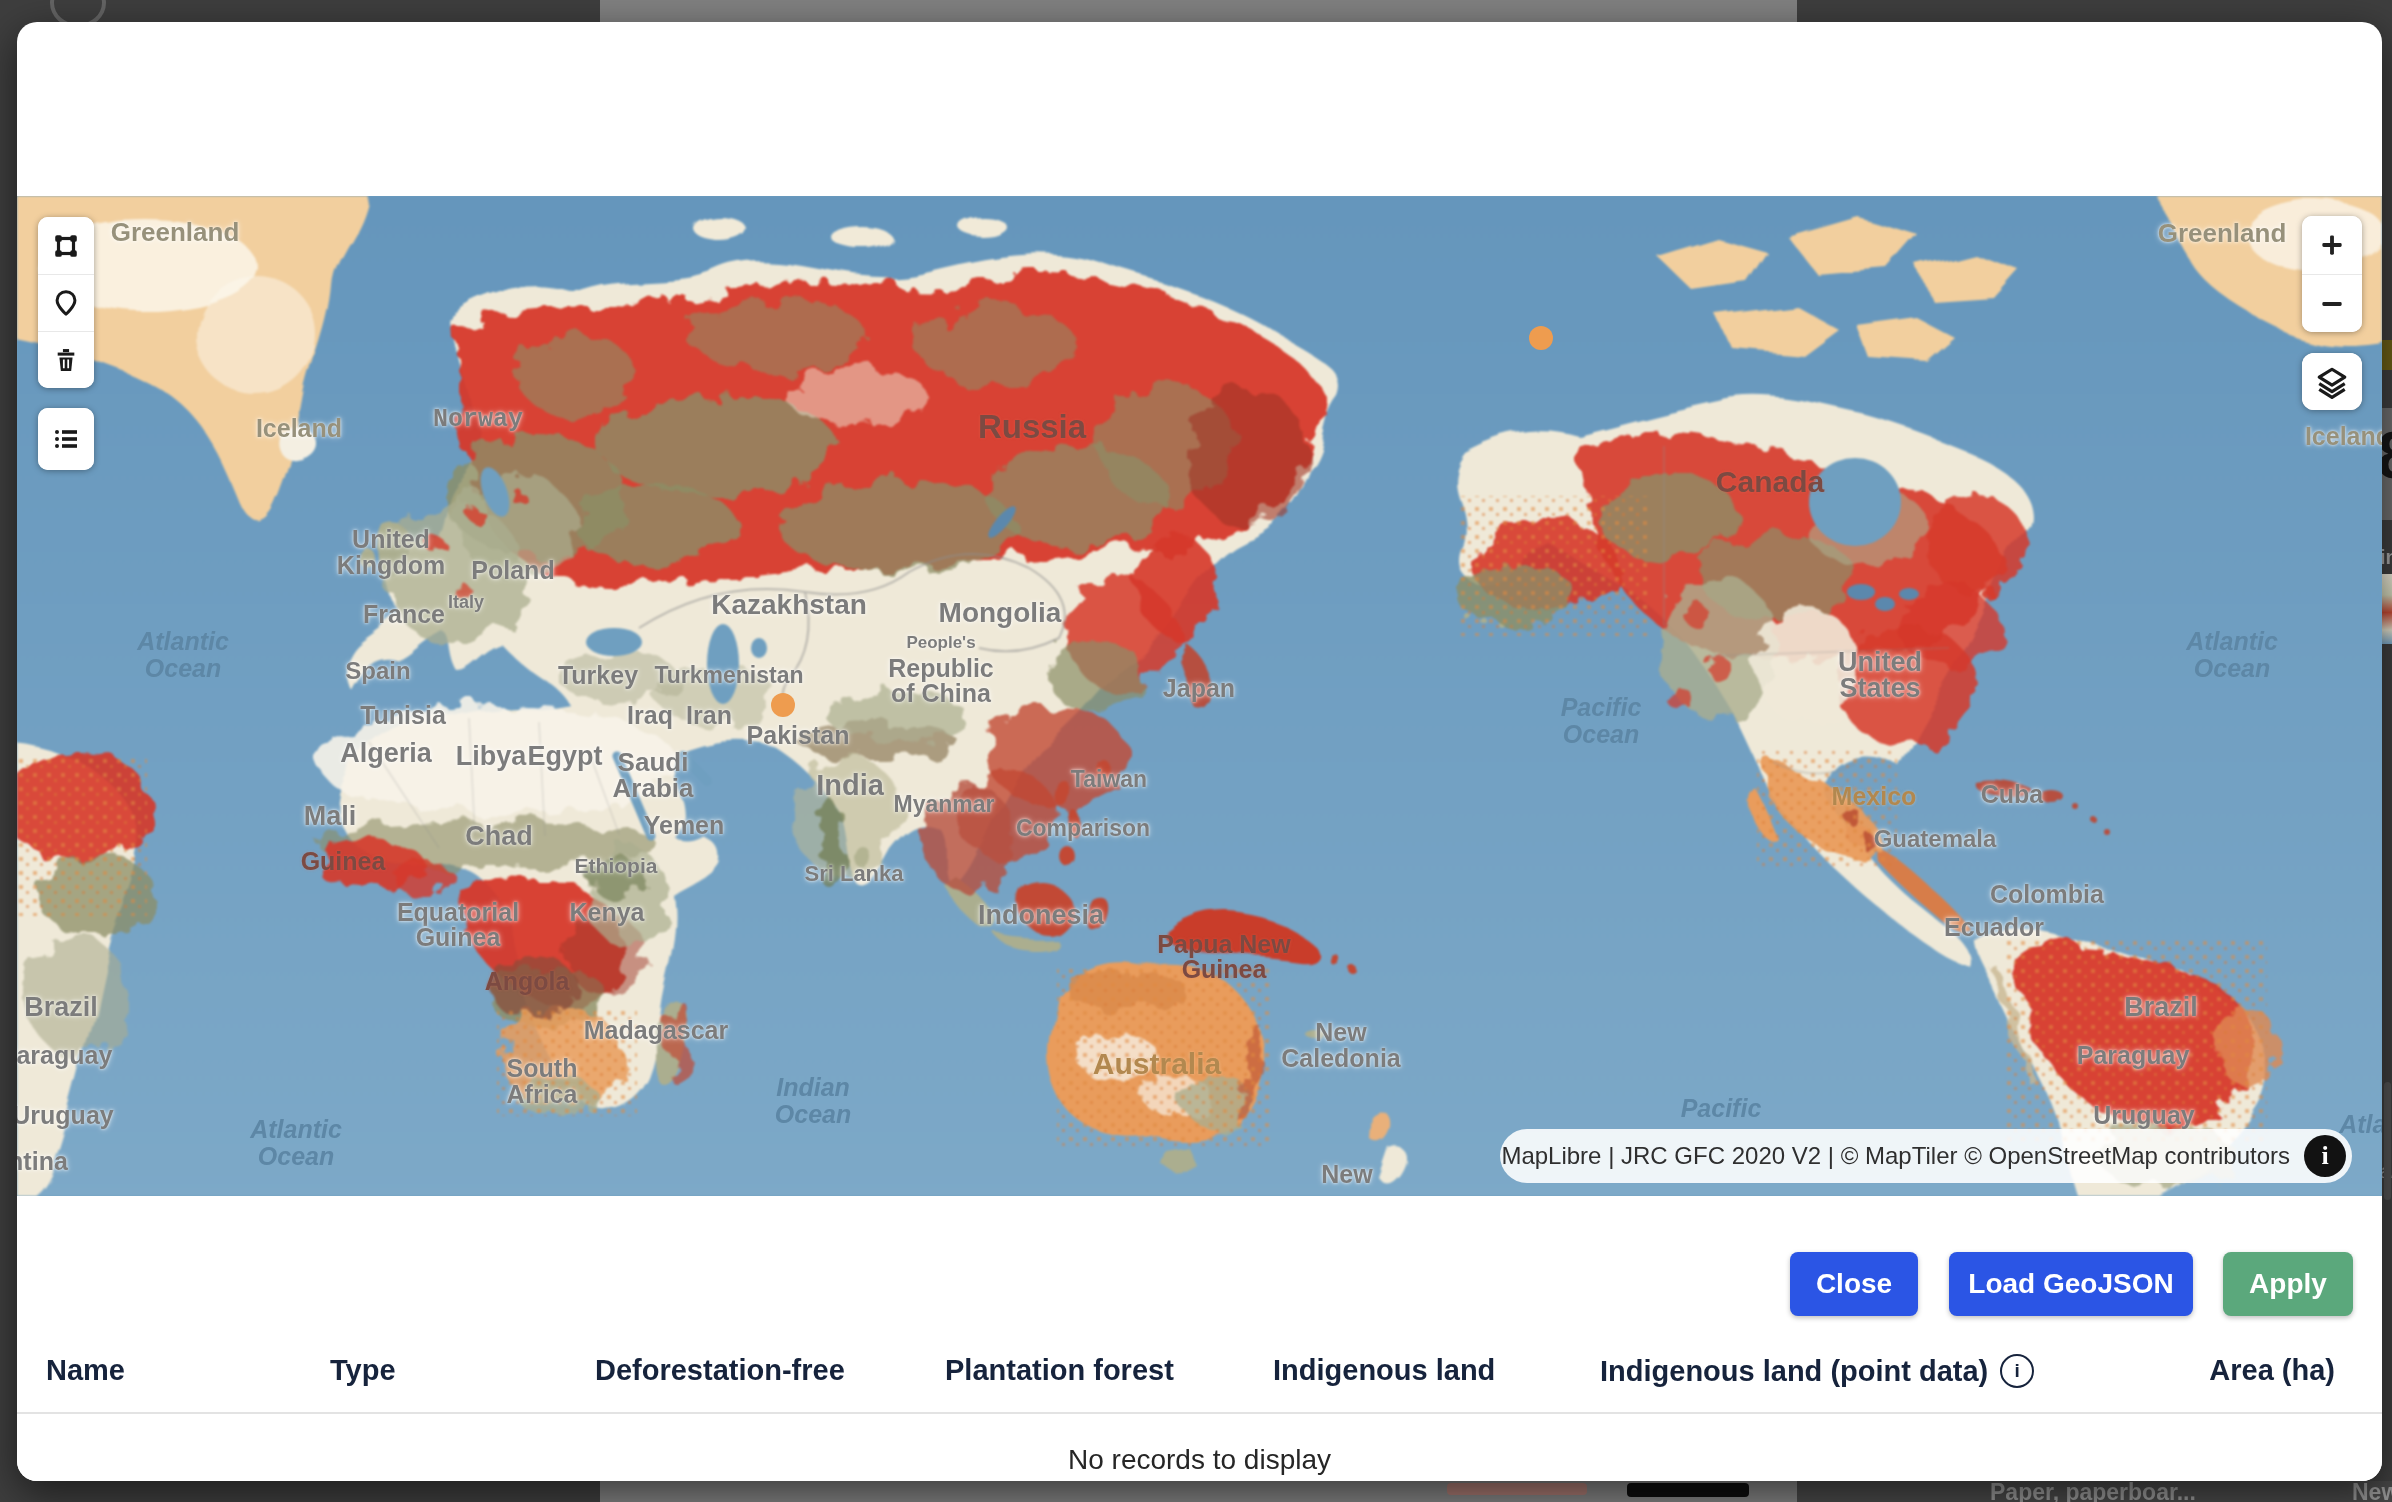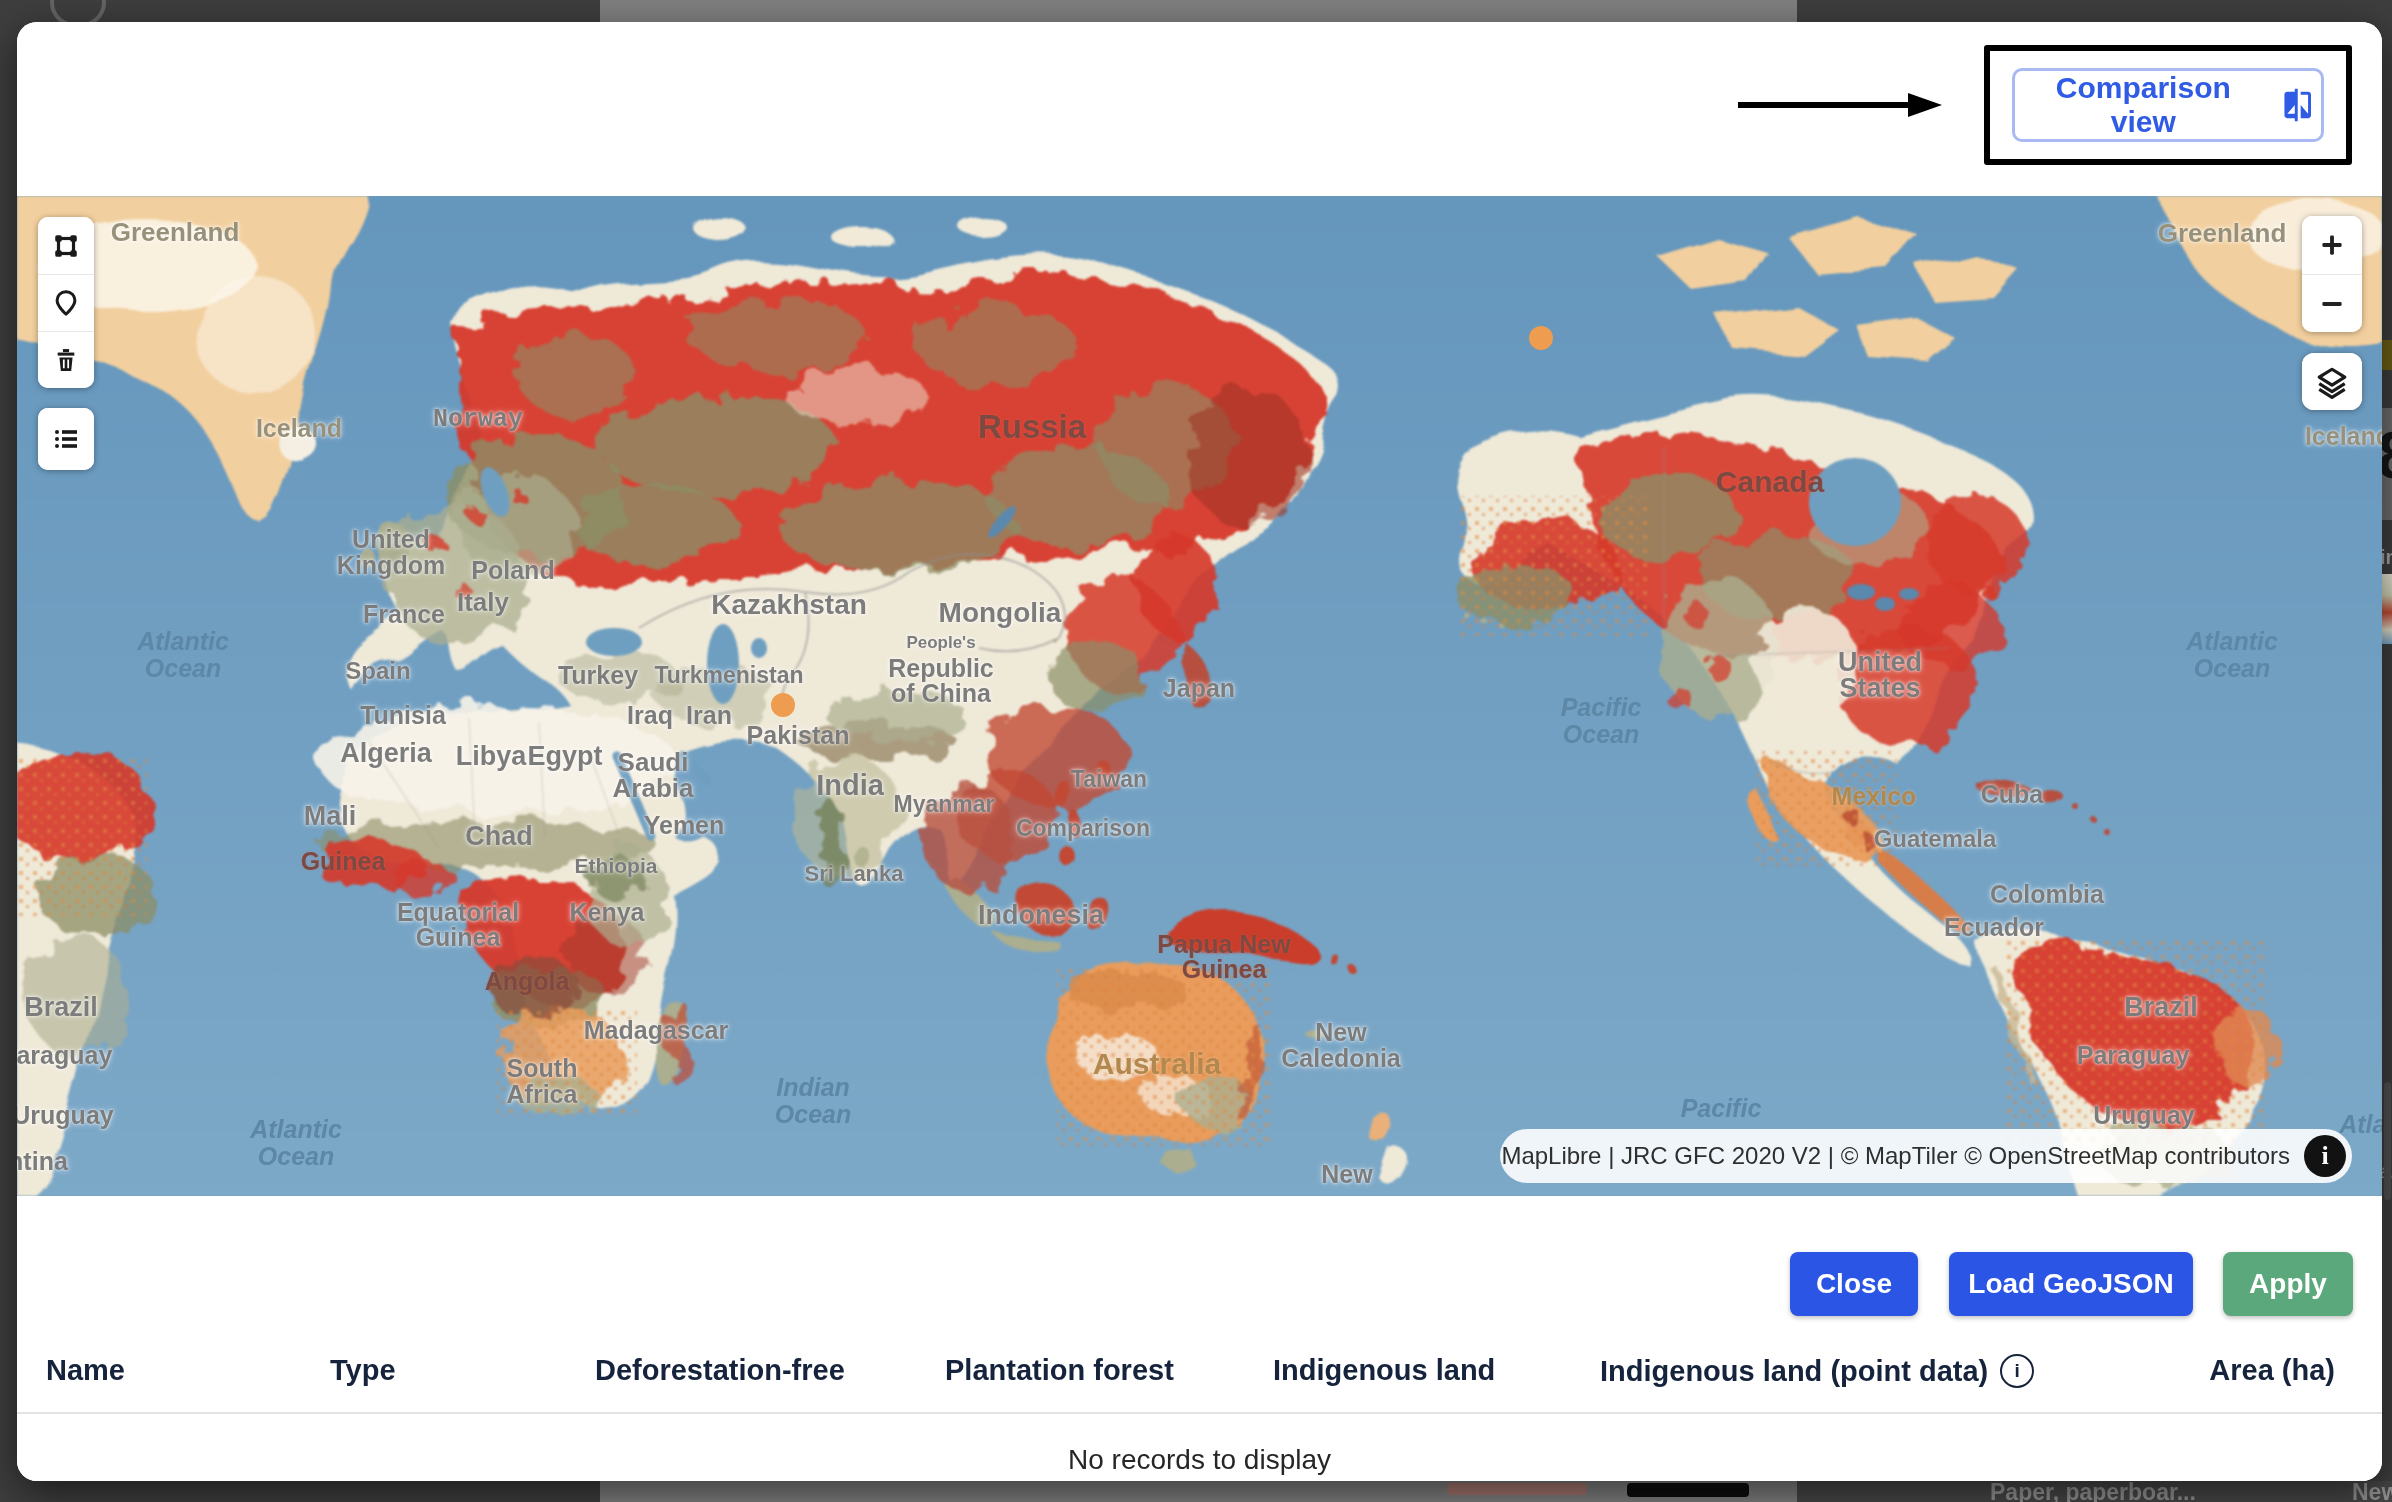--- a/index.html
+++ b/index.html
@@ -102,34 +102,20 @@
   <div class="bd bd-graypanel">
     <span class="bd-eight">8</span>
   </div>
   <div class="bd bd-in">in</div>
   <div class="bd bd-mapsliver"></div>
   <div class="bd bd-an">an</div>
   <div class="bd bd-pill"></div>
 
   <div id="modal">
 
-    <div id="modal-header">
-      <svg id="annotation-arrow" viewBox="0 0 210 26">
-        <line x1="0" y1="13" x2="172" y2="13" stroke="#000" stroke-width="6"></line>
-        <polygon points="170,1 204,13 170,25" fill="#000"></polygon>
-      </svg>
-      <div id="annotation-box">
-        <button id="comparison-btn">
-          <span>Comparison view</span>
-          <svg width="36" height="36" viewBox="0 0 24 24">
-            <path fill="#2f5be5" d="M10 3H5c-1.1 0-2 .9-2 2v14c0 1.1.9 2 2 2h5v2h2V1h-2v2zm0 15H5l5-6v6zm9-15h-5v2h5v13l-5-6v9h5c1.1 0 2-.9 2-2V5c0-1.1-.9-2-2-2z"></path>
-          </svg>
-        </button>
-      </div>
-    </div>
 
     <div id="map">
       <svg class="art" width="2365" height="1000" viewBox="0 0 2365 1000" preserveAspectRatio="none">
         <defs>
           <linearGradient id="oceanG" x1="0" y1="0" x2="0" y2="1">
             <stop offset="0" stop-color="#6596bc"></stop>
               <stop offset="1" stop-color="#7da9c8"></stop>
           </linearGradient>
           <filter id="rough" x="-5%" y="-5%" width="110%" height="110%">
             <feTurbulence type="fractalNoise" baseFrequency="0.012" numOctaves="3" seed="7" result="n"></feTurbulence>
@@ -315,21 +301,21 @@
 
       <div id="map-label-layer">
           <span class="mlabel t" style="left: 158px; top: 36px; font-size: 26px;">Greenland</span>
           <span class="mlabel t" style="left: 282px; top: 232px; font-size: 25px;">Iceland</span>
           <span class="mlabel c" style="left: 461px; top: 223px; font-size: 25px; font-family: Liberation Mono, monospace;">Norway</span>
           <span class="mlabel r" style="left: 1015px; top: 231px; font-size: 33px;">Russia</span>
           <span class="mlabel c" style="left: 374px; top: 343px; font-size: 25px;">United</span>
           <span class="mlabel c" style="left: 374px; top: 369px; font-size: 25px;">Kingdom</span>
           <span class="mlabel c" style="left: 496px; top: 374px; font-size: 25px;">Poland</span>
           <span class="mlabel c" style="left: 387px; top: 418px; font-size: 25px;">France</span>
-          <span class="mlabel c" style="left: 466px; top: 406px; font-size: 26px;">Italy</span>
+          <span class="mlabel c" style="left: 449px; top: 406px; font-size: 18px;">Italy</span>
           <span class="mlabel c" style="left: 361px; top: 475px; font-size: 24px;">Spain</span>
           <span class="mlabel c" style="left: 581px; top: 479px; font-size: 25px;">Turkey</span>
           <span class="mlabel c" style="left: 772px; top: 409px; font-size: 28px;">Kazakhstan</span>
           <span class="mlabel c" style="left: 983px; top: 417px; font-size: 28px;">Mongolia</span>
           <span class="mlabel c" style="left: 924px; top: 447px; font-size: 17px; text-align: center;">People's</span>
           <span class="mlabel c" style="left: 924px; top: 472px; font-size: 25px;">Republic</span>
           <span class="mlabel c" style="left: 924px; top: 497px; font-size: 25px;">of China</span>
           <span class="mlabel c" style="left: 712px; top: 479px; font-size: 23px;">Turkmenistan</span>
           <span class="mlabel c" style="left: 633px; top: 519px; font-size: 25px;">Iraq</span>
           <span class="mlabel c" style="left: 692px; top: 519px; font-size: 25px;">Iran</span>

